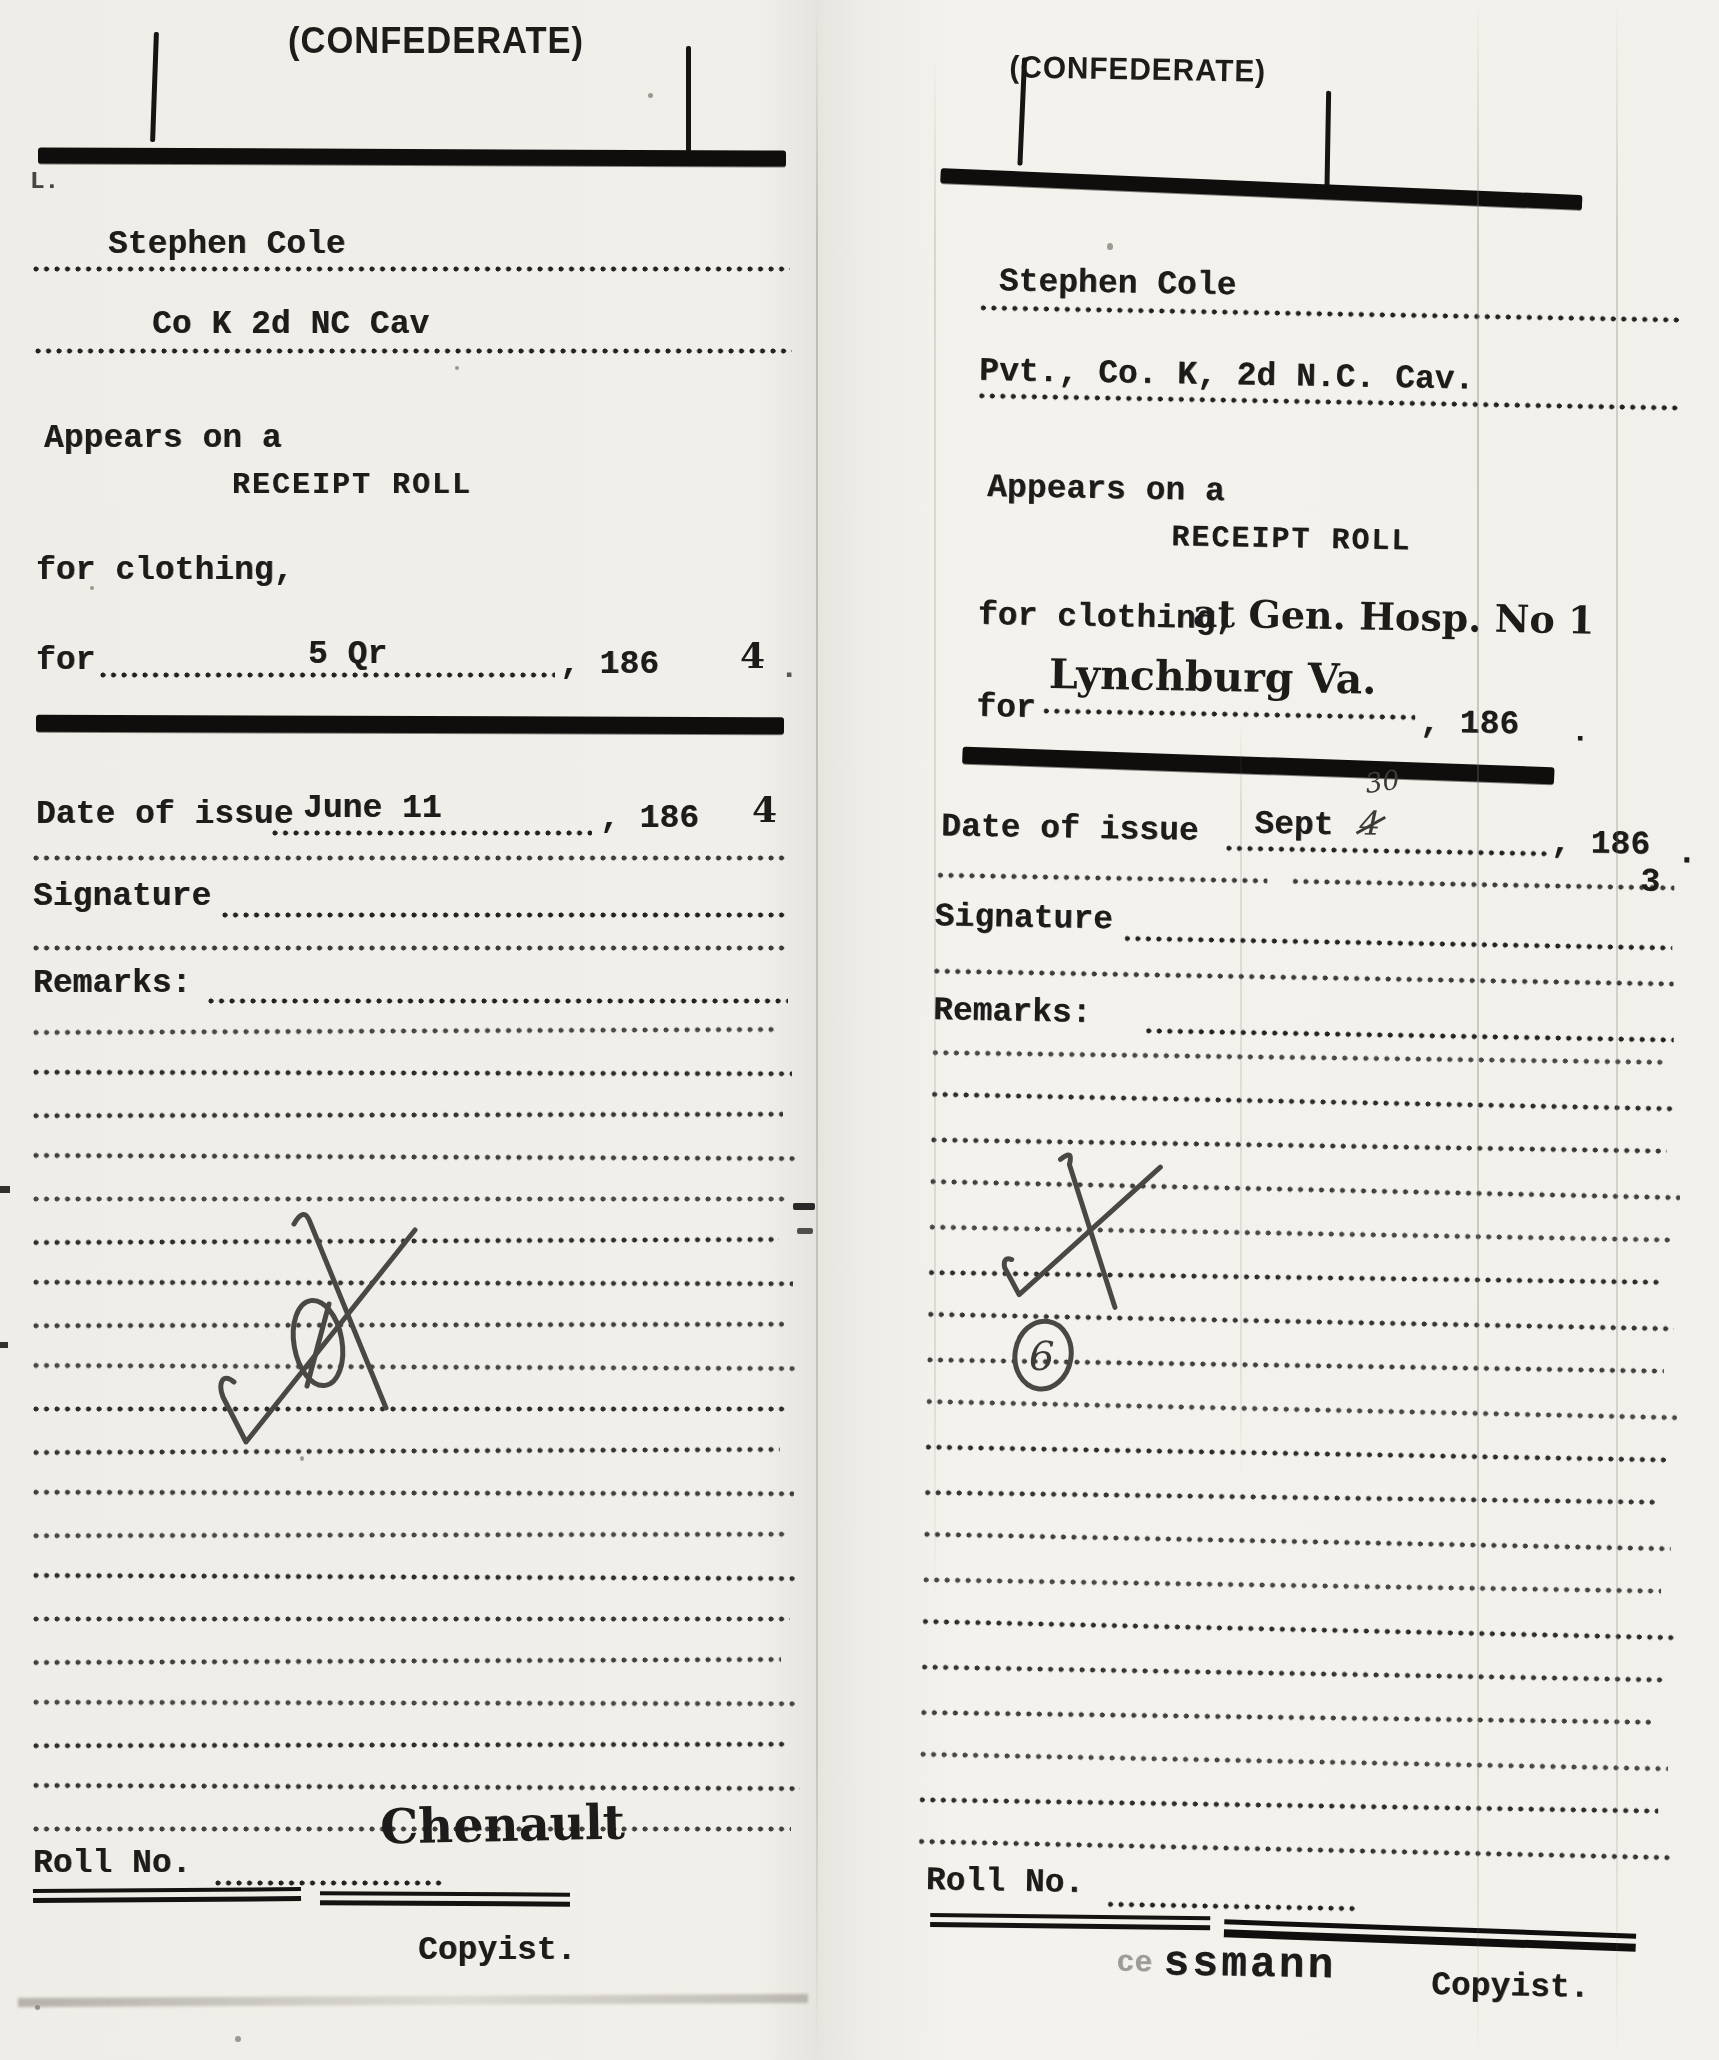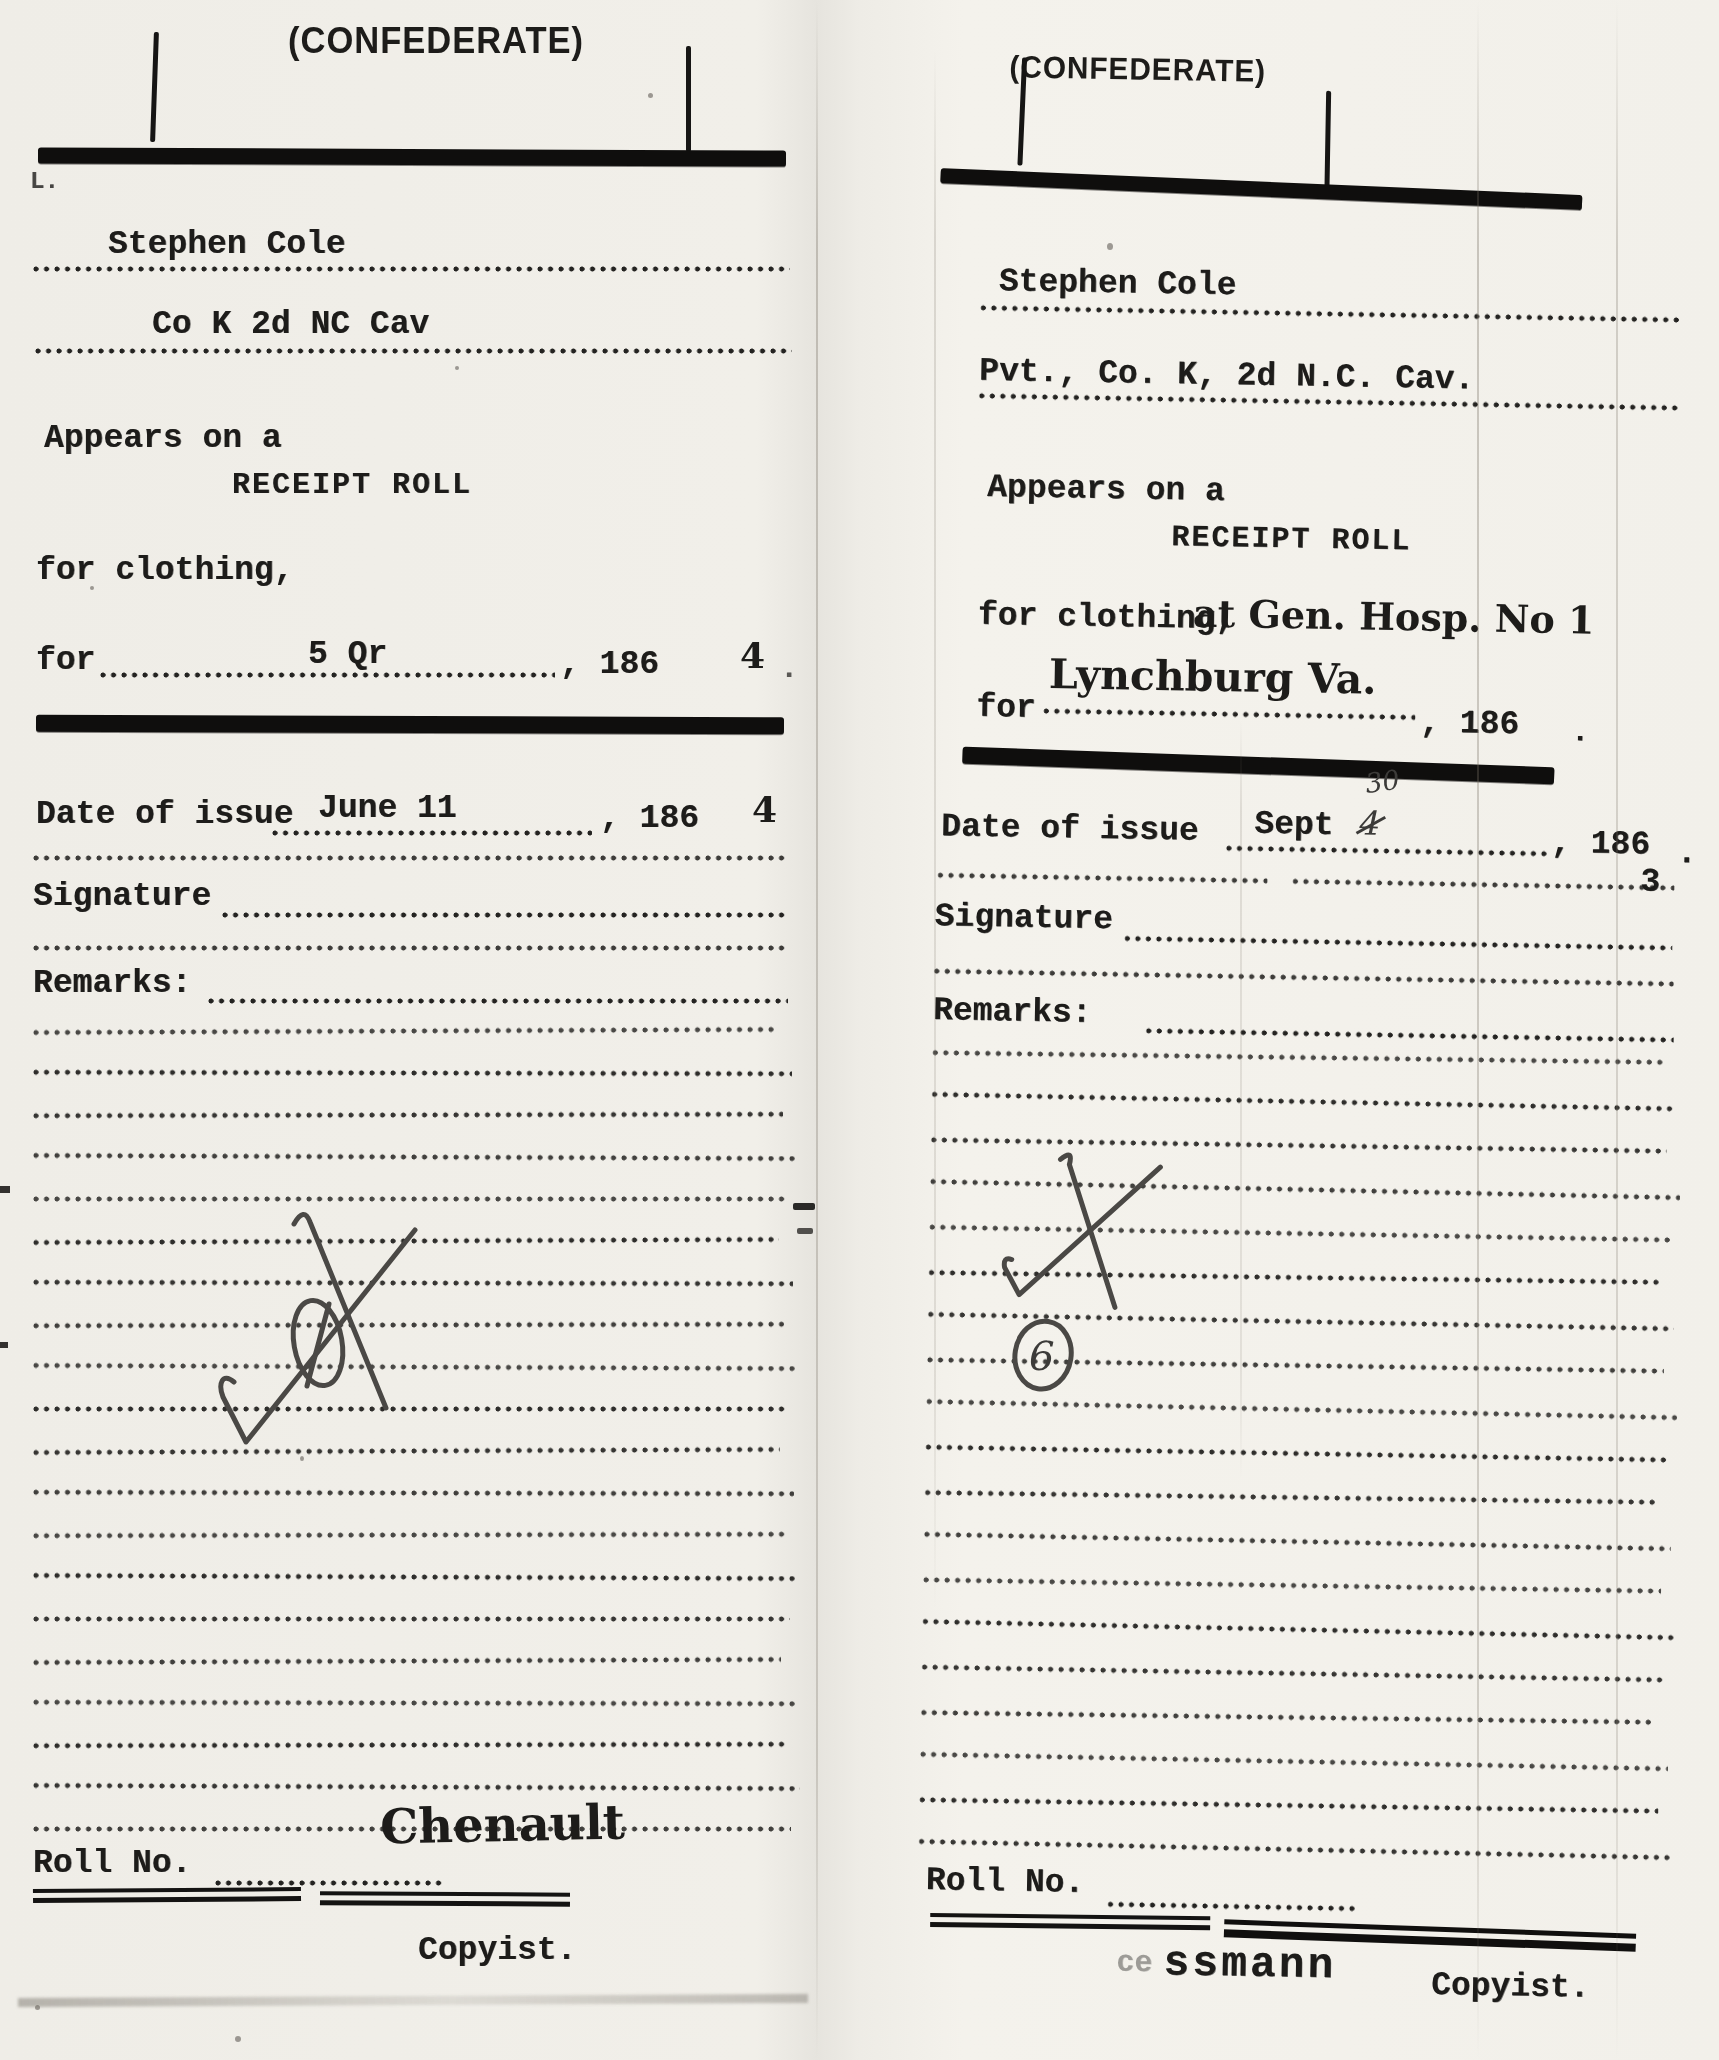--- a/index.html
+++ b/index.html
@@ -63,21 +63,21 @@
     <div class="abs typed t33" style="left:36px;top:642px;">for</div>
     <div class="abs typed t33" style="left:308px;top:636px;">5 Qr</div>
     <div class="abs dr" style="left:100px;top:672px;width:455px;"></div>
     <div class="abs typed t33" style="left:560px;top:646px;">, 186</div>
     <div class="abs serifbig" style="left:740px;top:634px;font-size:36px;">4</div>
     <div class="abs typed t30" style="left:780px;top:652px;opacity:.7;">.</div>
 
     <div class="abs bar" style="left:36px;top:716px;width:748px;height:17px;transform:rotate(.2deg);"></div>
 
     <div class="abs typed t33" style="left:36px;top:796px;">Date of issue</div>
-    <div class="abs typed t33" style="left:318px;top:790px;">June 11</div>
+    <div class="abs typed t33" style="left:303px;top:790px;">June 11</div>
     <div class="abs dr" style="left:272px;top:830px;width:320px;"></div>
     <div class="abs typed t33" style="left:600px;top:800px;">, 186</div>
     <div class="abs serifbig" style="left:752px;top:788px;font-size:36px;">4</div>
 
     <div class="abs dr soft" style="left:33px;top:855px;width:756px;"></div>
 
     <div class="abs typed t33" style="left:33px;top:878px;">Signature</div>
     <div class="abs dr" style="left:222px;top:912px;width:566px;"></div>
 
     <div class="abs dr soft" style="left:33px;top:945px;width:756px;"></div>

